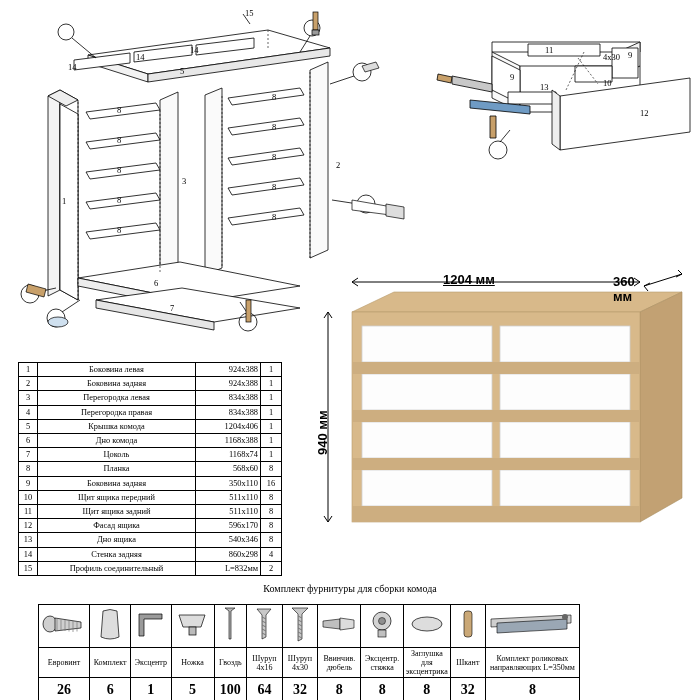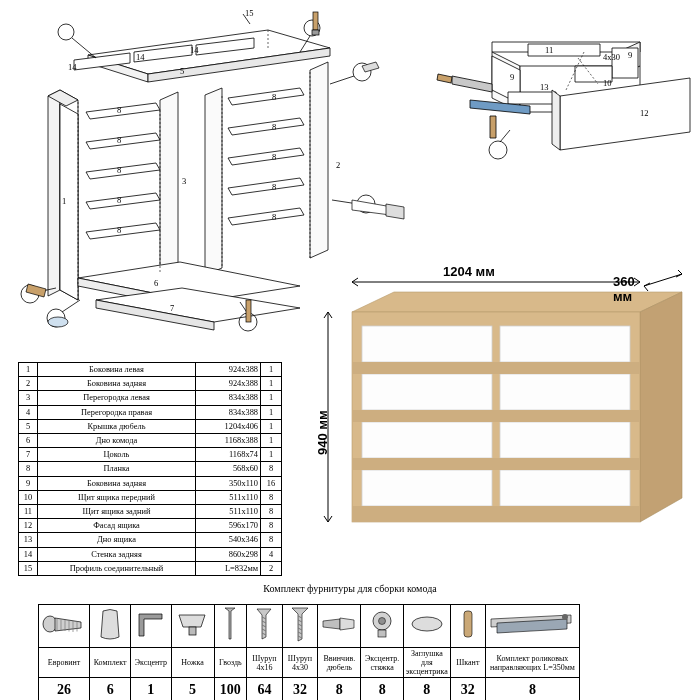--- a/index.html
+++ b/index.html
@@ -237,21 +237,21 @@
           <td class="pt-qty">1</td>
         </tr>
       <tr>
           <td class="pt-num">4</td>
           <td class="pt-name">Перегородка правая</td>
           <td class="pt-size">834х388</td>
           <td class="pt-qty">1</td>
         </tr>
       <tr>
           <td class="pt-num">5</td>
-          <td class="pt-name">Крышка дюбель</td>
+          <td class="pt-name">Крышка комода</td>
           <td class="pt-size">1204х406</td>
           <td class="pt-qty">1</td>
         </tr>
       <tr>
           <td class="pt-num">6</td>
           <td class="pt-name">Дно комода</td>
           <td class="pt-size">1168х388</td>
           <td class="pt-qty">1</td>
         </tr>
       <tr>
@@ -346,21 +346,21 @@
       <line x1="334" y1="16" x2="372" y2="4"></line>
       <polyline points="340,13 334,16 338,21"></polyline>
       <polyline points="366,7 372,4 368,0"></polyline>
 
       <line x1="18" y1="42" x2="18" y2="252"></line>
       <polyline points="14,48 18,42 22,48"></polyline>
       <polyline points="14,246 18,252 22,246"></polyline>
     </g>
   </svg>
 
-  <div class="dim-text" style="left:443px;top:264px;">1204 мм</div>
+  <div class="dim-text" style="left:443px;top:272px;text-decoration:underline;">1204 мм</div>
   <div class="dim-text" style="left:613px;top:274px;">360 мм</div>
   <div class="dim-vert" style="left:315px;top:455px;">940 мм</div>
 
   <div class="hw-title">Комплект фурнитуры для сборки комода</div>
 
   <table class="hw-table">
     <tbody>
         <tr>
       <td class="hw-icon" style="width:53px;">
         <svg width="46" height="36" viewBox="0 0 46 36">

